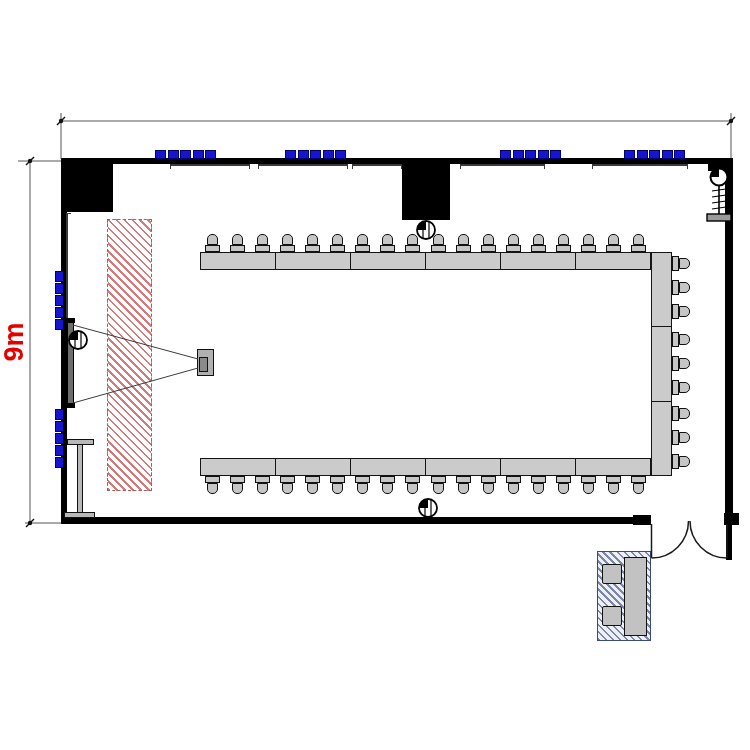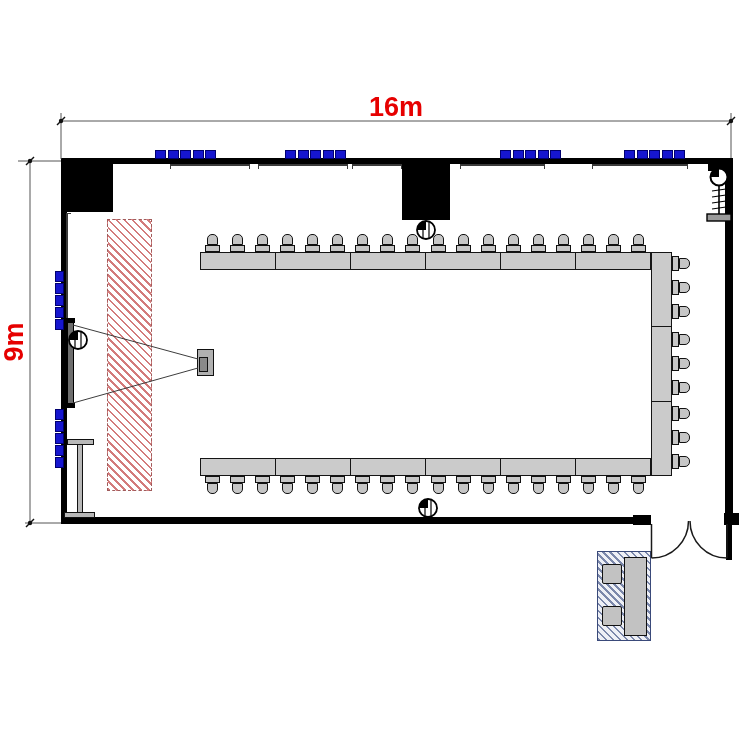--- a/index.html
+++ b/index.html
@@ -40,21 +40,20 @@
   .hatch-blue{background:repeating-linear-gradient(45deg,rgba(62,80,130,.65) 0 1.8px,rgba(255,255,255,0) 1.8px 5px);
               background-color:#eef0f6;border:1px solid #3a4a7a;}
   .gray-box{background:#c2c2c2;border:1.4px solid #111;}
   svg.overlay{position:absolute;left:0;top:0;pointer-events:none;}
 </style>
 </head>
 <body>
 
 <div id="plan">
 
-  <div class="abs dim-label" style="left:340px;top:93px;width:112px;">16m</div>
   <div class="abs dim-label" style="left:-16px;top:328px;width:60px;transform:rotate(-90deg);">9m</div>
 
   <div class="abs wall" style="left:61px;top:158px;width:672px;height:6px;"></div>
   <div class="abs wall" style="left:61px;top:158px;width:6px;height:366px;"></div>
   <div class="abs wall" style="left:61px;top:517px;width:590px;height:7px;"></div>
   <div class="abs wall" style="left:725px;top:158px;width:8px;height:357px;"></div>
   <div class="abs wall" style="left:726px;top:515px;width:6px;height:45px;"></div>
   <div class="abs wall" style="left:724px;top:513px;width:15px;height:12px;"></div>
   <div class="abs wall" style="left:633px;top:515px;width:18px;height:10px;"></div>
   <div class="abs wall" style="left:708px;top:158px;width:25px;height:13px;"></div>

